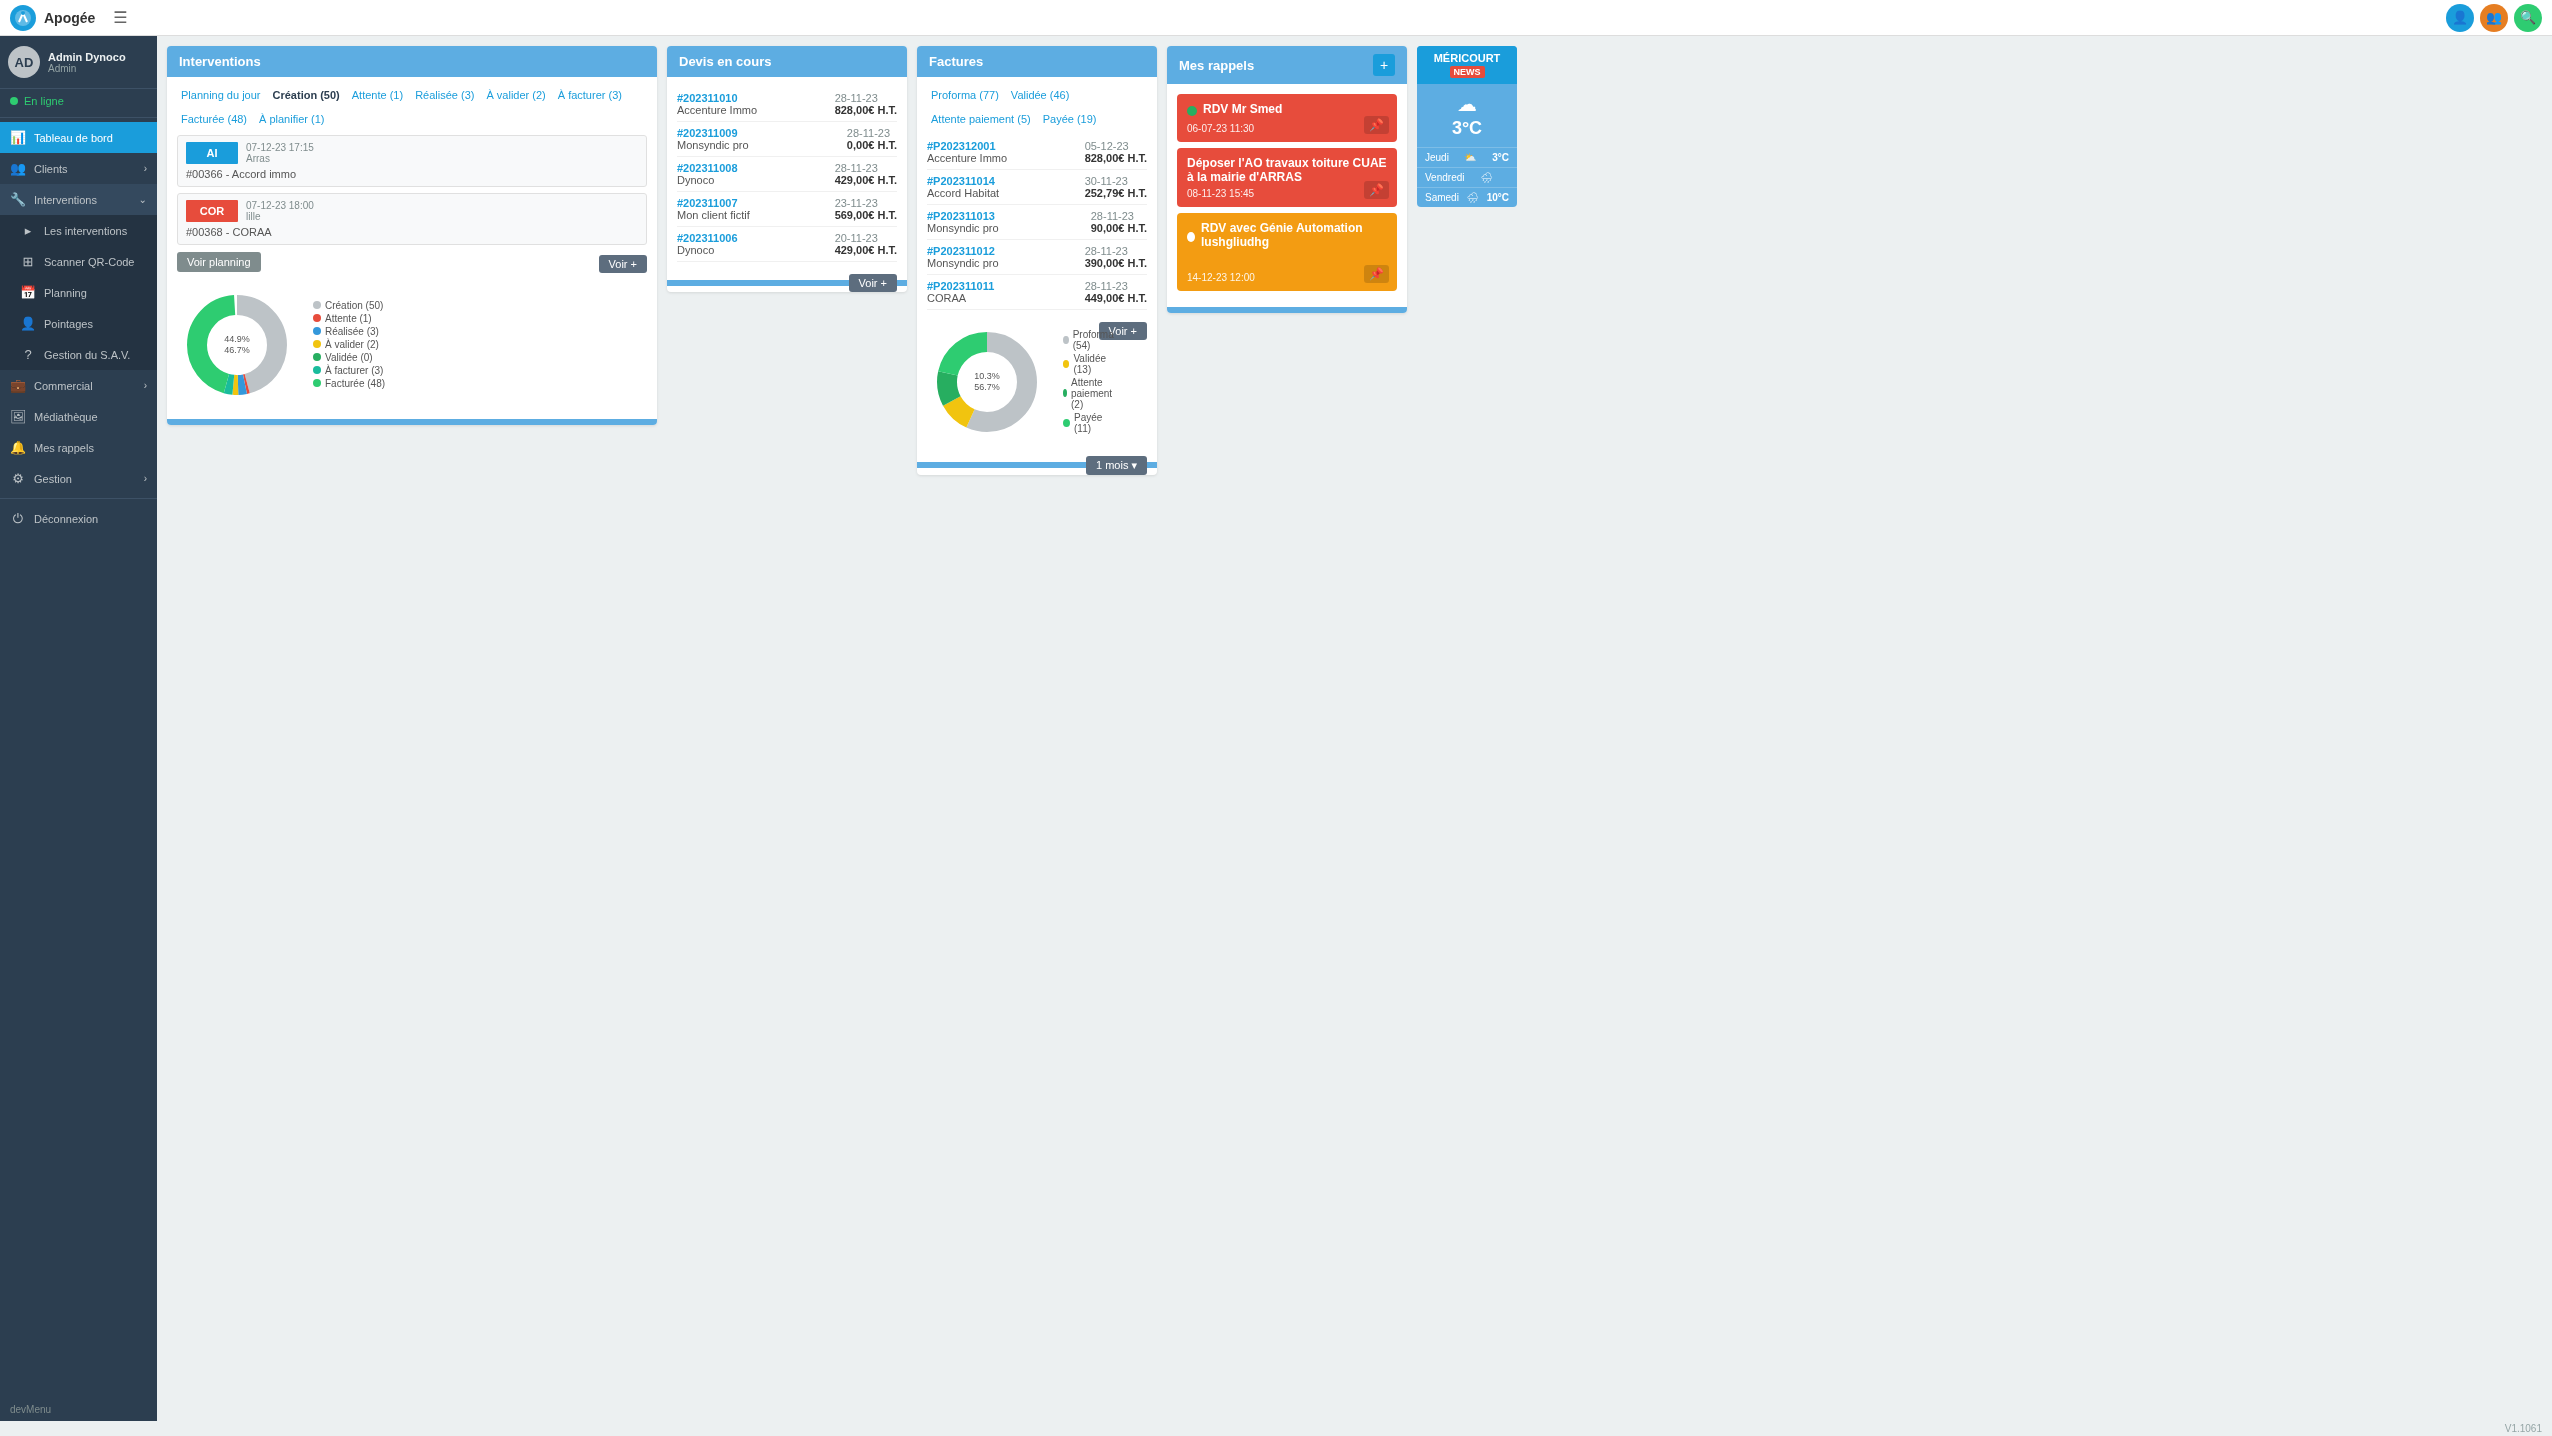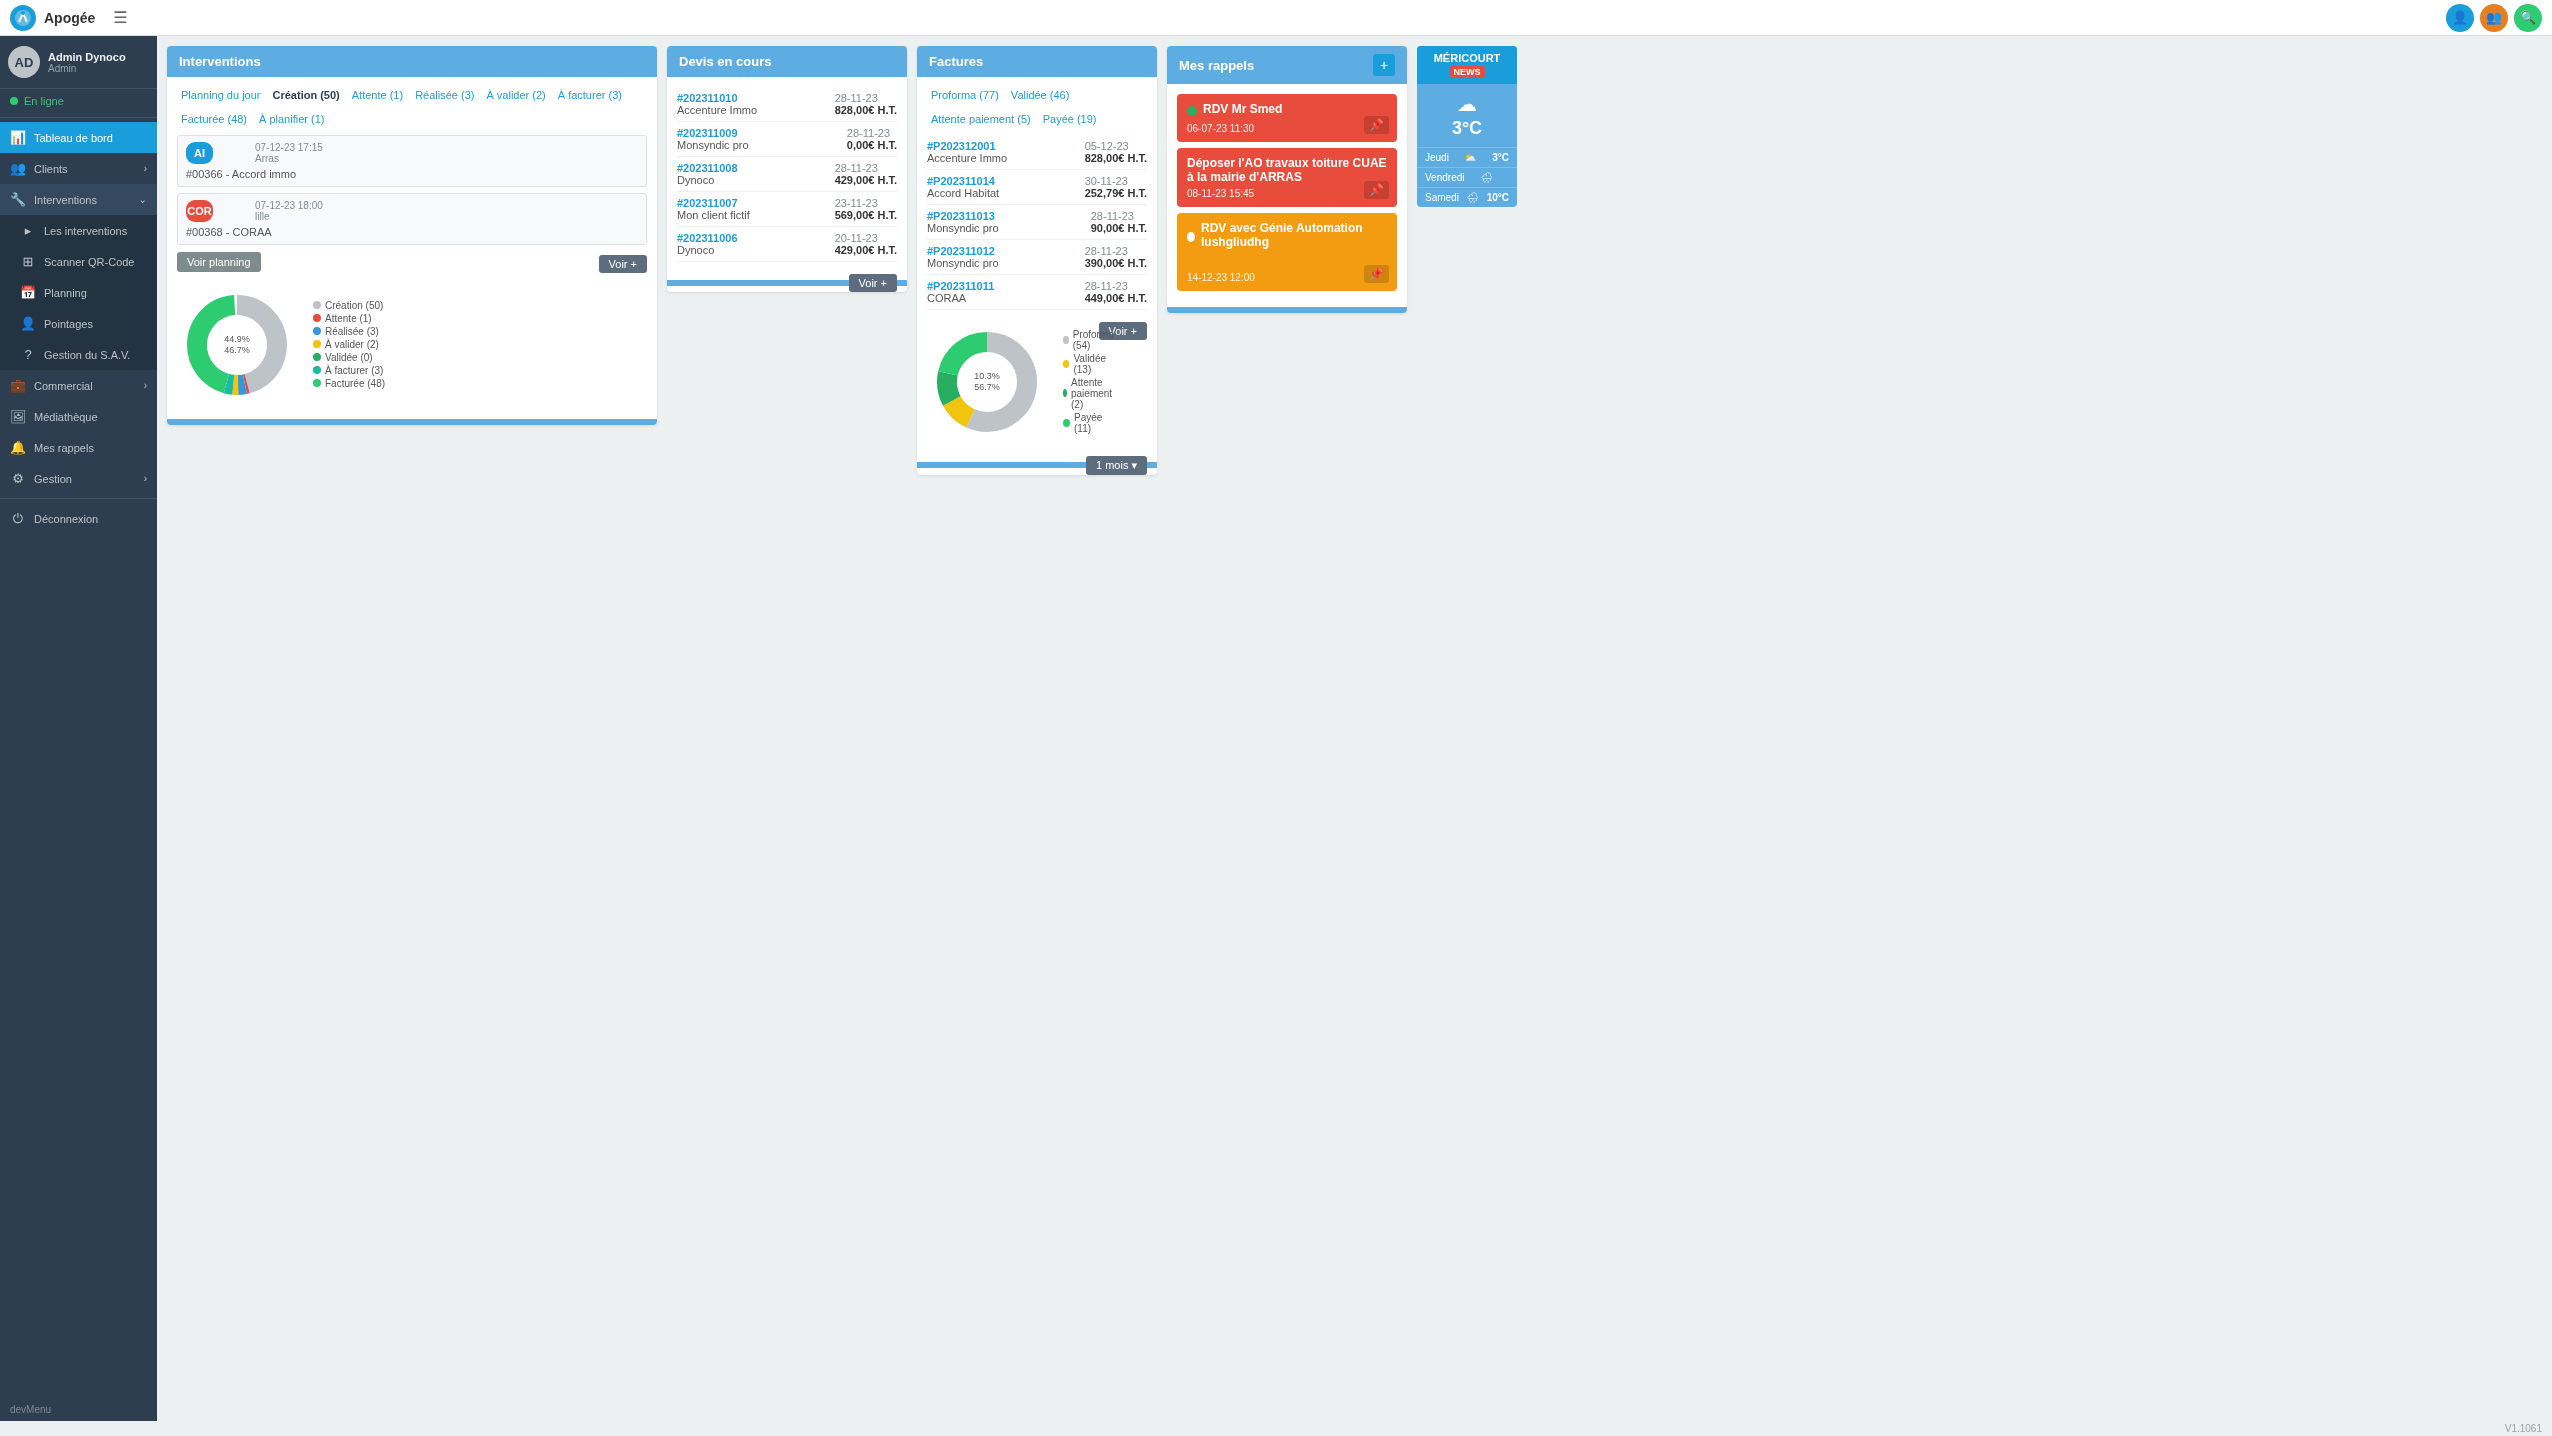--- a/index.html
+++ b/index.html
@@ -46,24 +46,24 @@
     .card-body { padding: 10px; }
     .card-footer { background: #5dade2; height: 6px; }
 
     
     .interventions-card { width: 490px; }
     .tabs-row { display: flex; flex-wrap: wrap; gap: 4px; margin-bottom: 8px; }
     .tab-btn { border: none; background: none; cursor: pointer; font-size: 11px; color: #1a9ddb; padding: 2px 4px; }
     .tab-btn.active { font-weight: 700; color: #2c3e50; }
     .intervention-item { background: #f8f9fa; border: 1px solid #e0e0e0; border-radius: 3px; padding: 6px 8px; margin-bottom: 6px; }
     .intervention-header { display: flex; align-items: center; gap: 8px; margin-bottom: 4px; }
-    .intervention-badge { width: 27px; height: 22px; border-radius: 9px; display: flex; align-items: center; justify-content: center; color: white; font-size: 11px; font-weight: 700; }
+    .intervention-badge { width: 52px; height: 22px; border-radius: 1px; display: flex; align-items: center; justify-content: center; color: white; font-size: 11px; font-weight: 700; }
     .badge-ai { background: #1a9ddb; }
     .badge-cor { background: #e74c3c; }
-    .intervention-meta { font-size: 10px; color: #7f8c8d; margin-left: 34px; }
+    .intervention-meta { font-size: 10px; color: #7f8c8d; }
     .intervention-ref { font-size: 11px; color: #555; margin-top: 2px; }
     .btn-voir-planning { background: #7f8c8d; color: white; border: none; padding: 4px 10px; border-radius: 3px; font-size: 11px; cursor: pointer; }
     .btn-voir { background: #5d6d7e; color: white; border: none; padding: 3px 10px; border-radius: 3px; font-size: 11px; cursor: pointer; float: right; margin-top: 4px; }
     .chart-area { display: flex; align-items: center; gap: 16px; margin-top: 8px; padding: 4px 0; }
     .chart-legend { font-size: 10px; color: #555; }
     .legend-item { display: flex; align-items: center; gap: 4px; margin-bottom: 2px; }
     .legend-dot { width: 8px; height: 8px; border-radius: 50%; }
 
     
     .devis-card { width: 240px; }

